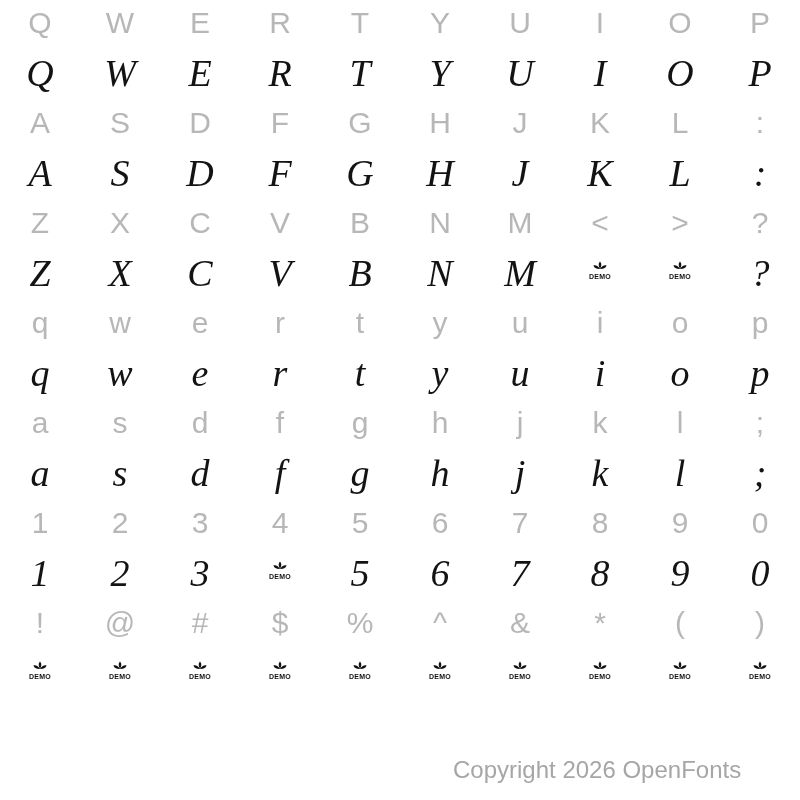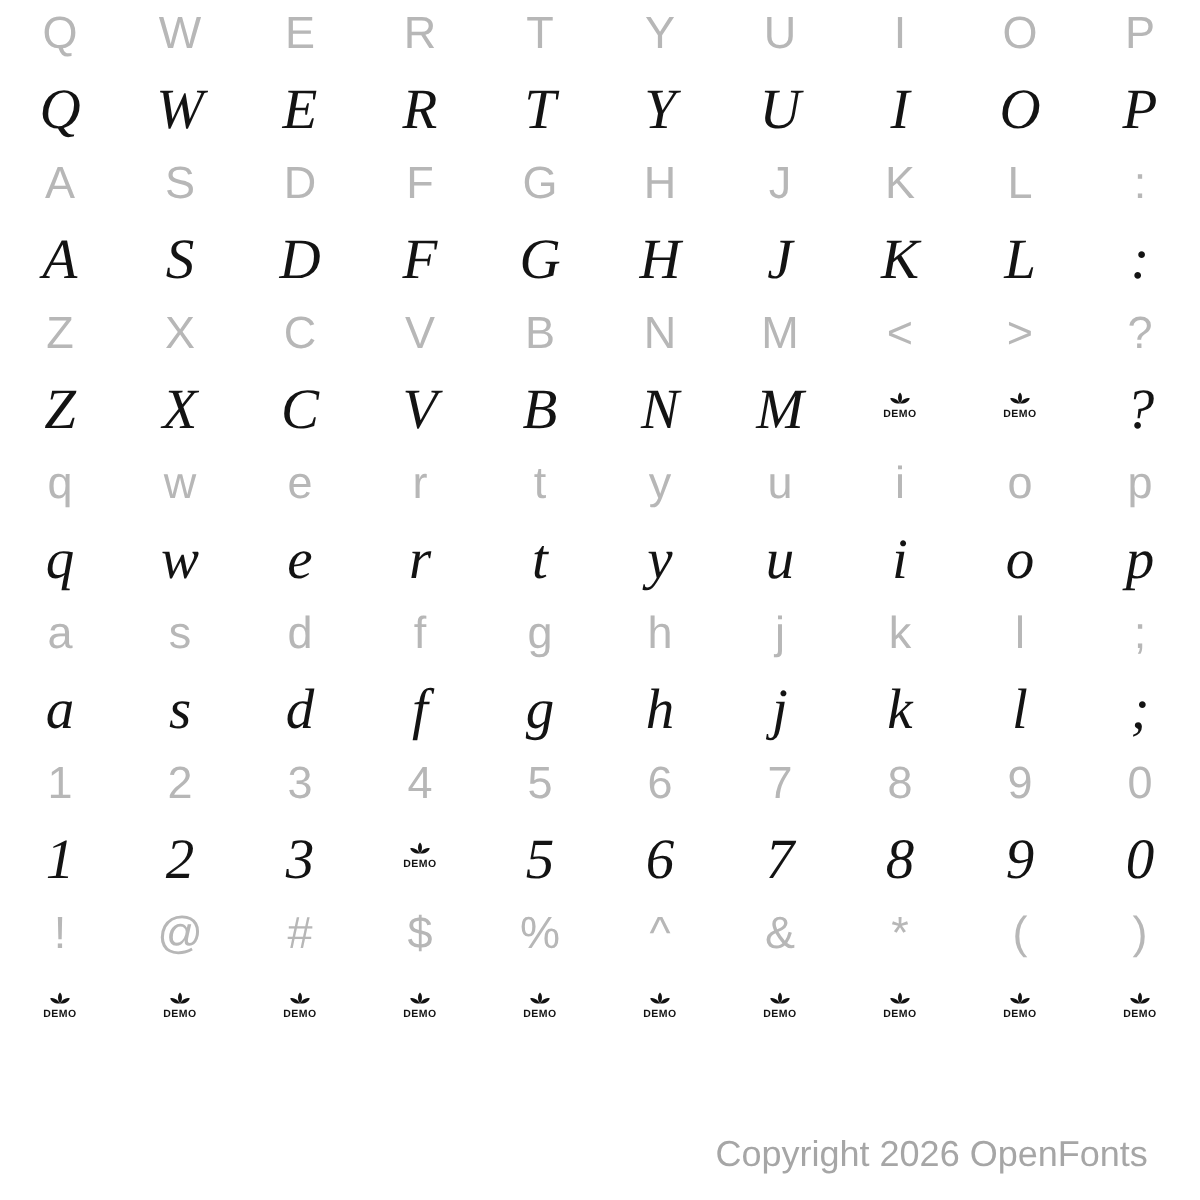--- a/index.html
+++ b/index.html
@@ -66,21 +66,21 @@
     font-style: normal;
     font-weight: 700;
     font-size: 7px;
     letter-spacing: 0.3px;
     line-height: 1;
     margin-top: 1px;
     color: inherit;
   }
   .copyright {
     position: absolute;
-    left: 477px;
+    left: 453px;
     top: 756px;
     font-family: "Liberation Sans", "DejaVu Sans", sans-serif;
     font-size: 24px;
     line-height: 1.2;
     color: var(--copyright-color, #a6a6a6);
     white-space: nowrap;
   }
 </style>
 </head>
 <body>

